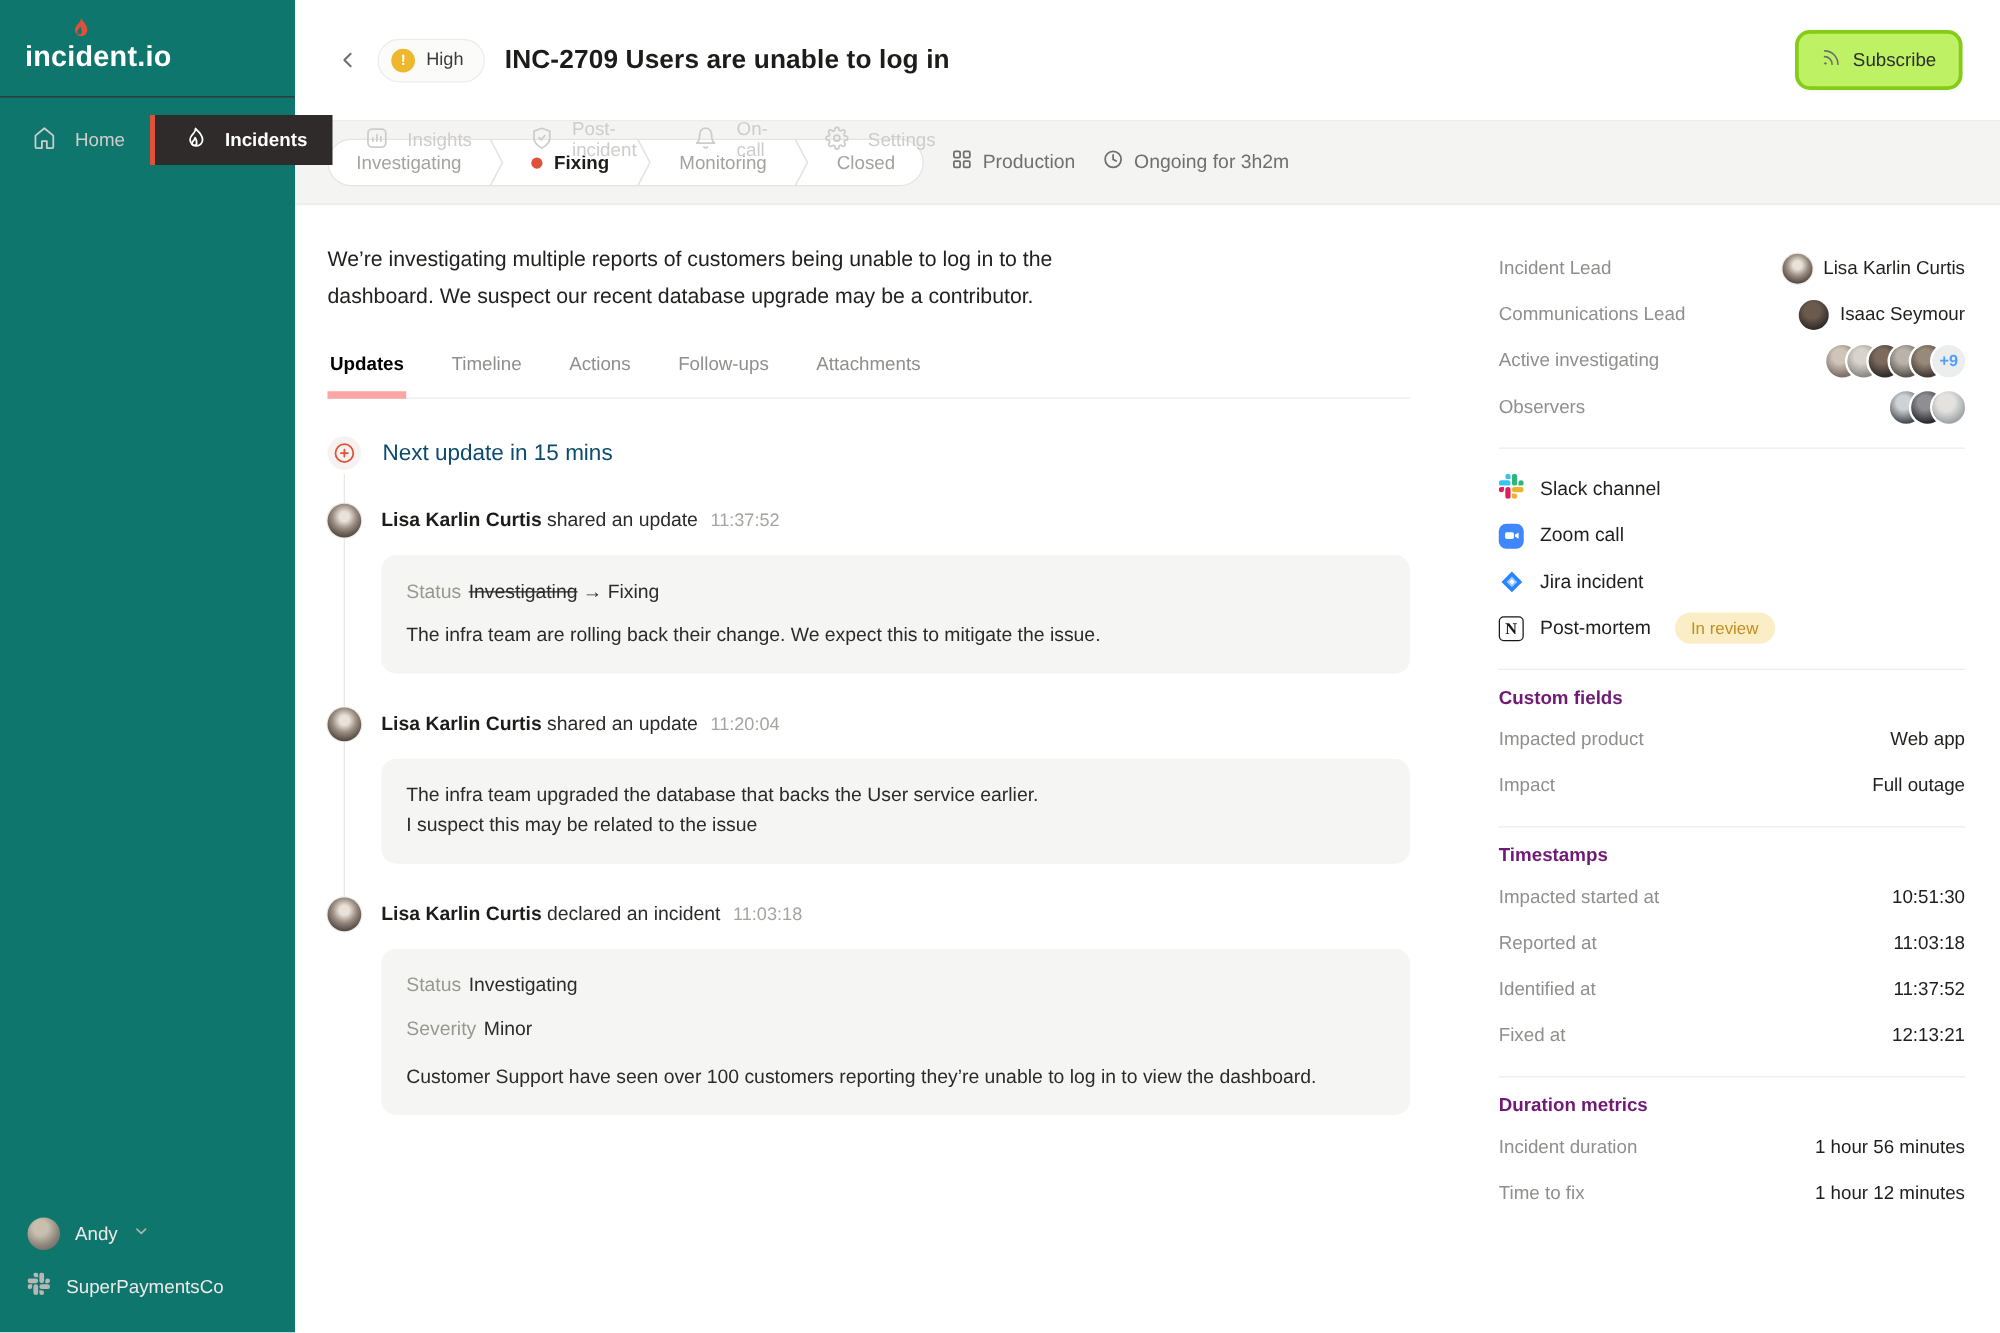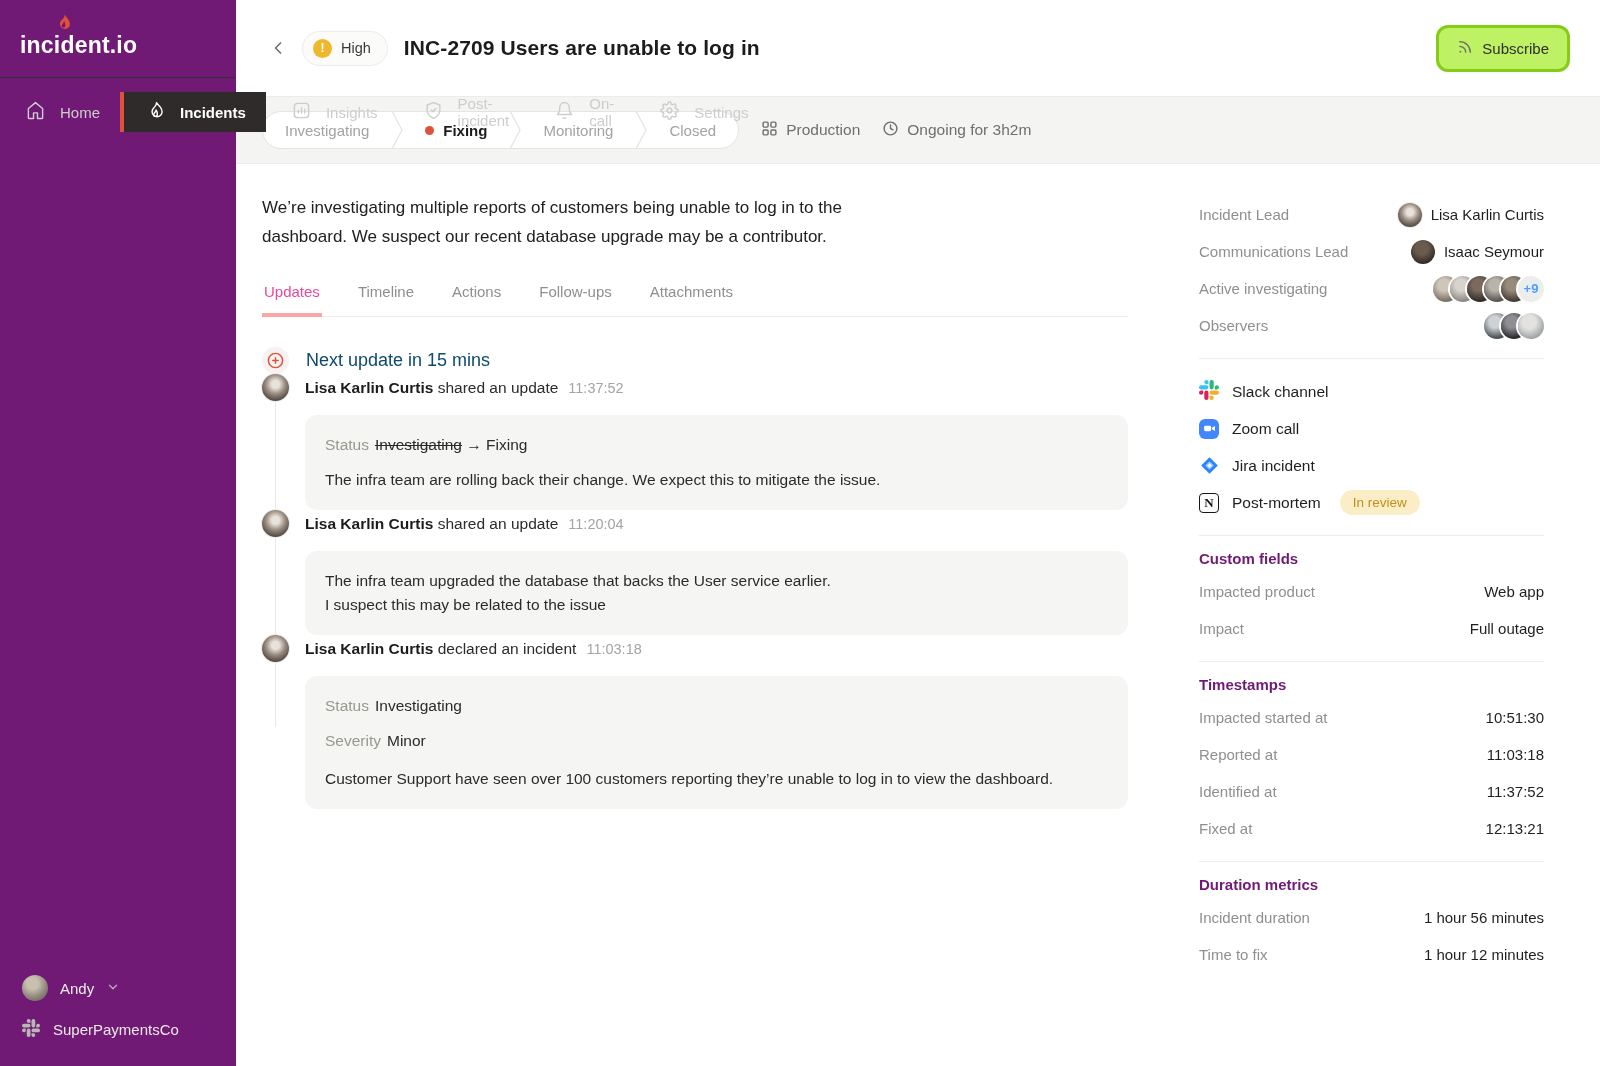--- a/index.html
+++ b/index.html
@@ -1,20 +1,20 @@
 <!DOCTYPE html>
 <html><head>
 <meta charset="utf-8">
 <style>
   * { margin:0; padding:0; box-sizing:border-box; }
   html,body { width:1600px; height:1066px; overflow:hidden; }
   body { font-family:"Liberation Sans","DejaVu Sans",sans-serif; background:#ffffff; color:#1c1c1b; display:flex; }
 
   
-  .sidebar { width:236px; min-width:236px; background:#701a75; color:#d6d4d2; display:flex; flex-direction:column; }
+  .sidebar { width:236px; min-width:236px; background:#0f766e; color:#d6d4d2; display:flex; flex-direction:column; }
   .logo-block { padding:20px 20px 18px 20px; border-bottom:1px solid #343130; position:relative; }
   .logo-flame { position:absolute; top:14px; left:55px; }
   .logo-text { font-size:23px; font-weight:800; color:#ffffff; letter-spacing:.2px; margin-top:12px; }
   .nav { padding:14px 0 0 0; display:flex; }
   .nav-item { display:flex; align-items:center; gap:15px; height:40px; padding:0 20px 0 26px; font-size:15px; color:#cfcdcb; cursor:pointer; position:relative; }
   .nav-item svg { flex:0 0 auto; }
   .nav-item.active { background:#2e2b2a; color:#ffffff; font-weight:700; }
   .nav-item.active::before { content:""; position:absolute; left:0; top:0; bottom:0; width:4px; background:#e0513a; }
   .side-footer { margin-top:auto; padding:0 20px 26px 22px; display:flex; flex-direction:column; gap:18px; }
   .side-user { display:flex; align-items:center; gap:12px; font-size:15px; color:#eceae8; }
@@ -33,34 +33,34 @@
   .subscribe-btn { margin-left:auto; display:flex; align-items:center; gap:9px; background:#bef264; border:3px solid #84cc16; border-radius:12px; padding:11px 18px; font-size:15px; color:#2e2e2c; font-weight:500; cursor:pointer; box-shadow:0 1px 2px rgba(0,0,0,.04); }
 
   .status-strip { height:68px; background:#f4f4f3; border-top:1px solid #ececea; border-bottom:1px solid #ececea; display:flex; align-items:center; padding:0 30px 0 26px; gap:22px; }
   .pipeline { display:flex; align-items:stretch; background:#ffffff; border:1px solid #e4e4e2; border-radius:999px; overflow:hidden; height:38px; }
   .stage { display:flex; align-items:center; gap:9px; padding:0 22px; font-size:15px; color:#a3a3a0; cursor:pointer; white-space:nowrap; }
   .stage.active { color:#1c1c1b; font-weight:700; }
   .stage-dot { width:9px; height:9px; border-radius:50%; background:#e0513a; }
   .stage-sep { display:flex; align-items:center; }
   .meta-chip { display:flex; align-items:center; gap:8px; font-size:15.5px; color:#6f6f6c; }
 
-  .content { flex:1; display:flex; padding:30px 56px 0 26px; gap:36px; }
+  .content { flex:1; display:flex; padding:30px 28px 0 26px; gap:36px; }
   .left-col { width:866px; min-width:866px; }
   .summary { font-size:17px; line-height:1.68; color:#21211f; max-width:656px; }
 
   .tabs { display:flex; gap:34px; margin-top:32px; border-bottom:1px solid #ebebea; }
   .tab { font-size:15px; color:#8f908d; padding:0 2px 13px 2px; cursor:pointer; }
-  .tab.active { color:#ec4899; font-weight:400; border-bottom:4px solid #fca5a5; margin-bottom:-1px; }
+  .tab.active { color:#000000; font-weight:700; border-bottom:6px solid #fca5a5; margin-bottom:-1px; }
 
   .updates { position:relative; margin-top:30px; }
   .tl-line { position:absolute; left:13px; top:30px; width:1px; height:350px; background:#e8e8e6; }
   .next-update { display:flex; align-items:center; gap:17px; position:relative; }
   .plus-wrap { width:27px; height:27px; border-radius:50%; background:#f6f2f1; display:flex; align-items:center; justify-content:center; position:relative; }
   .next-label { font-size:18px; color:#0c4a6e; }
-  .entry { }
+  .entry { margin-top:27px; }
   .entry-head { display:flex; align-items:center; gap:16px; position:relative; }
   .av-lisa { width:27px; height:27px; background:radial-gradient(circle at 50% 38%, #e8e2da 18%, #9a8c80 45%, #4d453f 78%, #d9d5d1 100%); box-shadow:0 0 0 1px #ececea; }
   .entry-title { font-size:15.5px; color:#2b2b29; }
   .entry-title b { font-weight:700; color:#1c1c1b; }
   .entry-time { font-size:14.5px; color:#a4a4a1; margin-left:10px; }
   .card { margin:14px 0 0 43px; background:#f5f5f4; border-radius:12px; padding:18px 20px; font-size:15.5px; color:#2b2b29; line-height:1.55; }
   .kv-line { margin-bottom:11px; }
   .kv-line:last-child { margin-bottom:0; }
   .kv-key { color:#98988f; margin-right:6px; }
   .strike { text-decoration:line-through; }

